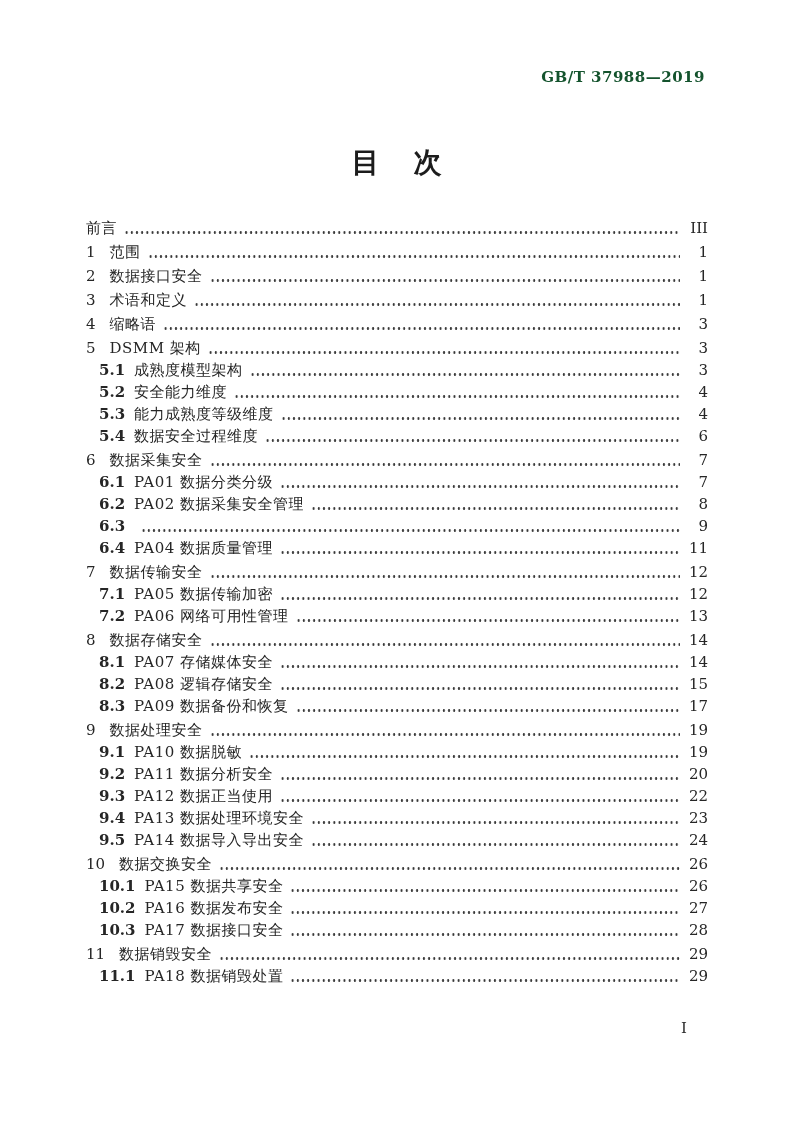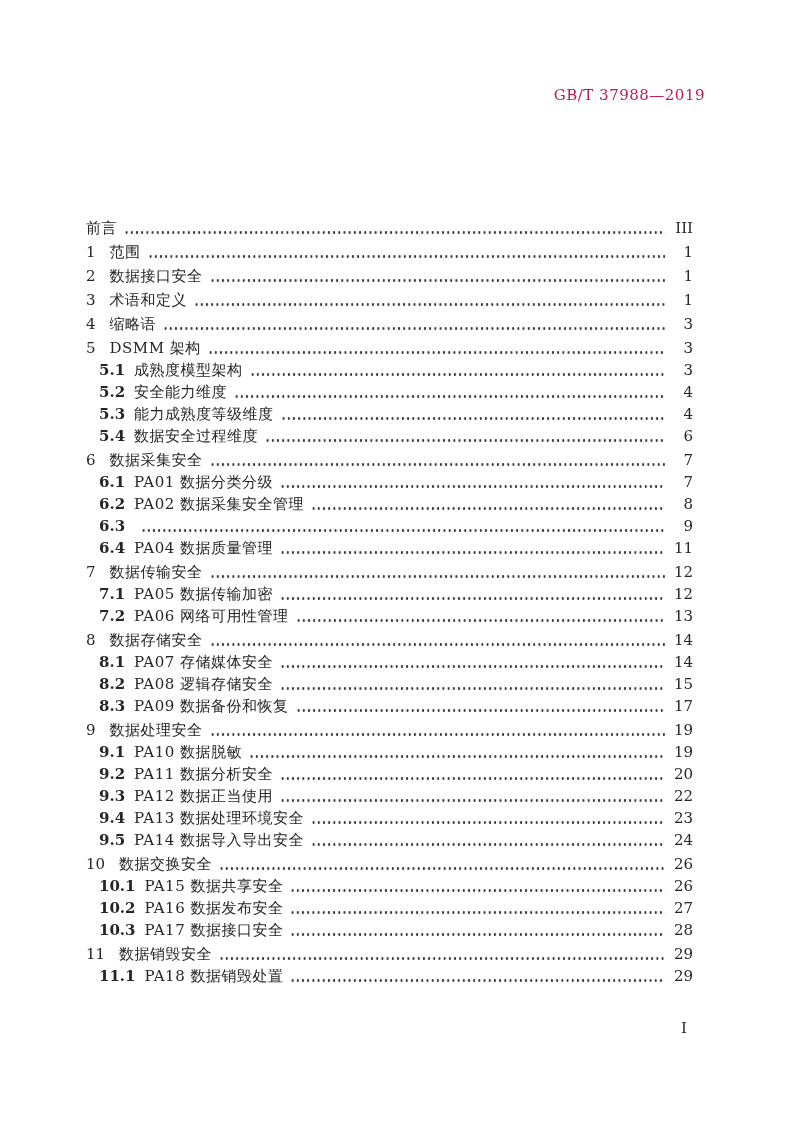--- a/index.html
+++ b/index.html
@@ -7,36 +7,36 @@
     width:793px;height:1122px;
     background:#ffffff;
     font-family:"DejaVu Serif","Liberation Serif",serif;
     color:#262626;
     position:relative;
     overflow:hidden;
   }
   .page{position:absolute;inset:0;}
   .header-code{
     position:absolute;
-    top:86px;right:88px;
-    font-size:15px;font-weight:normal;
+    top:68px;right:88px;
+    font-size:15px;font-weight:bold;
     letter-spacing:0.5px;
-    color:#be185d;
+    color:#14532d;
   }
   .doc-title{
     position:absolute;
     top:144px;left:0;right:0;
     text-align:center;
     font-size:28px;font-weight:bold;
     color:#1c1c1c;
   }
   .doc-title .t-gap{display:inline-block;width:34px;}
   .toc{
     position:absolute;
-    left:86px;right:100px;top:217px;
+    left:86px;right:85px;top:217px;
   }
   .toc-row{
     display:flex;
     align-items:baseline;
     height:22px;
     line-height:22px;
     font-size:15px;
     white-space:nowrap;
   }
   .toc-row.lvl0{margin-top:2px;}
@@ -64,20 +64,23 @@
     color:#2a2a2a;
   }
 </style>
 </head>
 <body>
 
 <div class="page">
 
   <div class="header-code">GB/T 37988—2019</div>
 
+  <div class="doc-title">
+    <span>目</span><span class="t-gap"></span><span>次</span>
+  </div>
 
   <div class="toc">
       <div class="toc-row lvl0 first">
 
     <span class="lbl">前言</span>
     <span class="leader"></span>
     <span class="pg">III</span>
   </div>
       <div class="toc-row lvl0">
     <span class="num">1</span>

